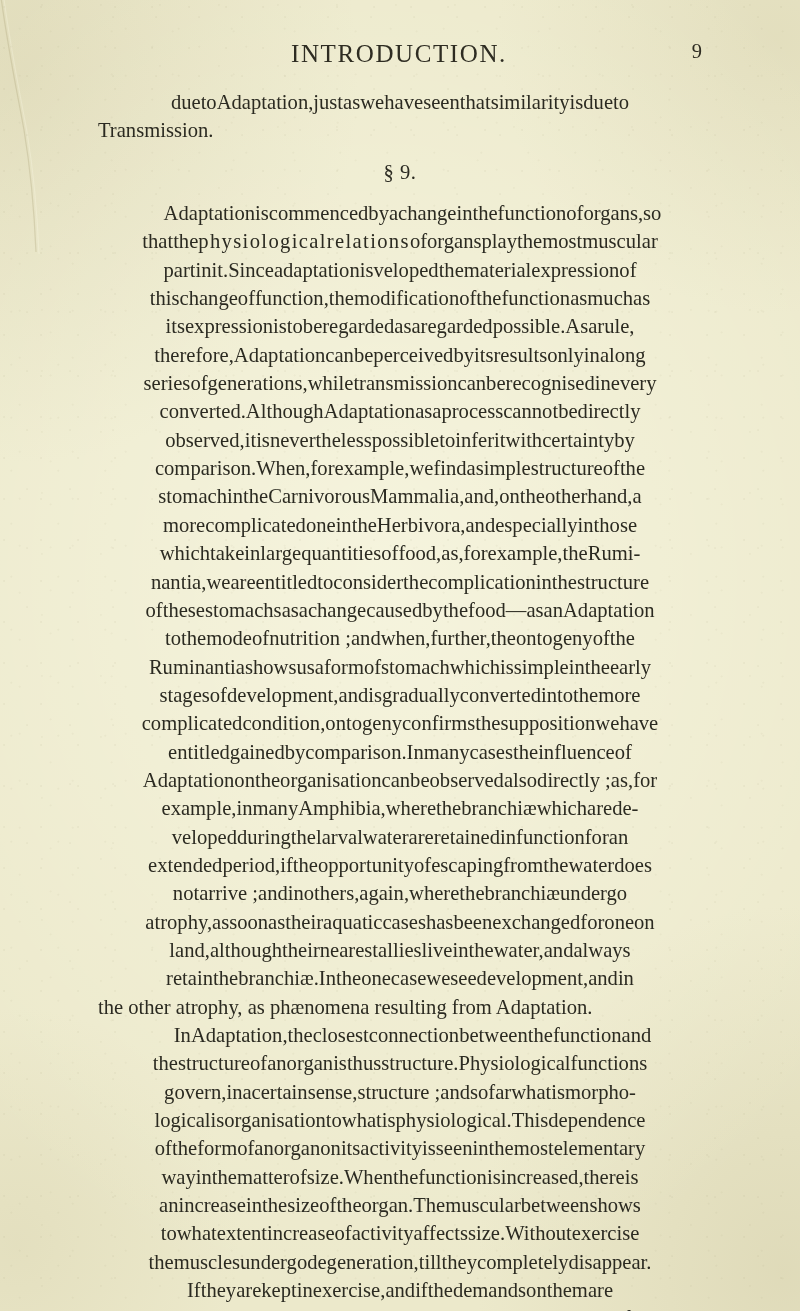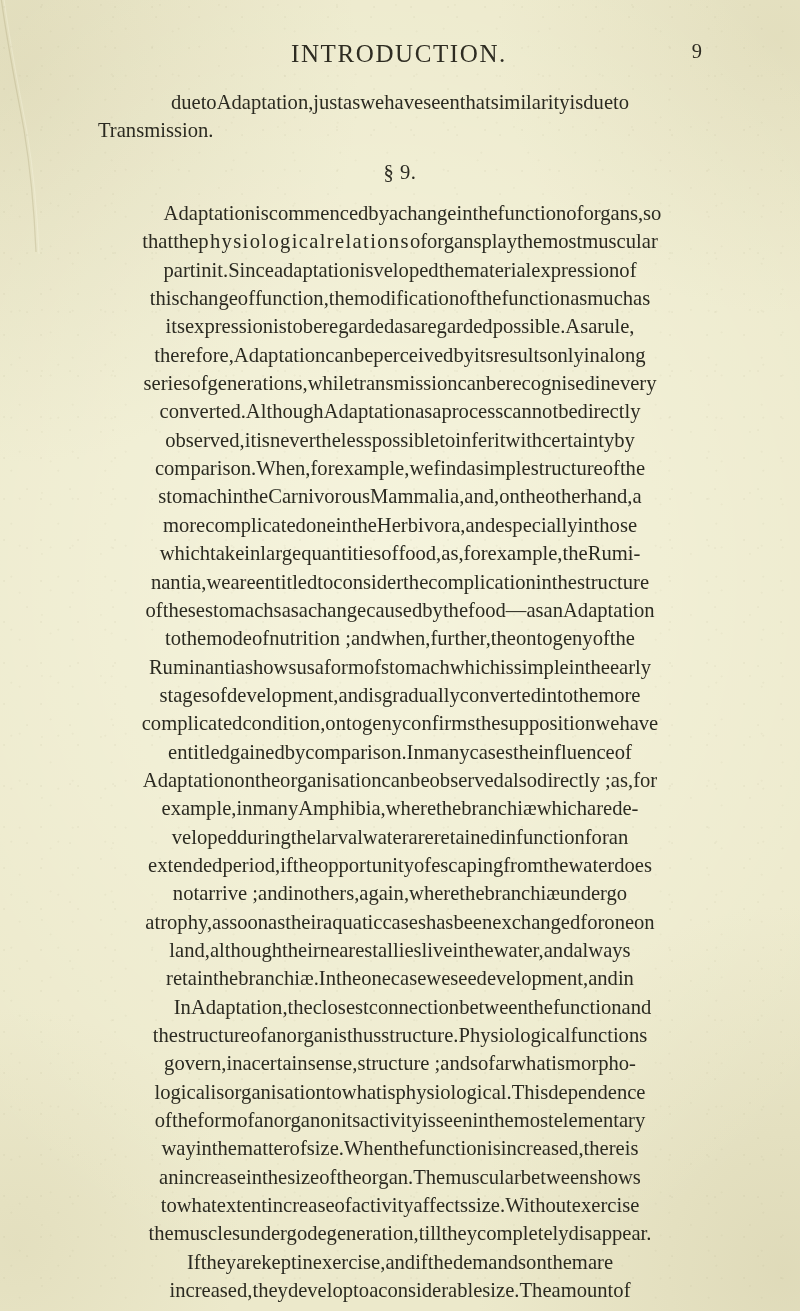--- a/index.html
+++ b/index.html
@@ -523,20 +523,21 @@
           <span class="w">In</span>
           <span class="w">the</span>
           <span class="w">one</span>
           <span class="w">case</span>
           <span class="w">we</span>
           <span class="w">see</span>
           <span class="w">development,</span>
           <span class="w">and</span>
           <span class="w">in</span>
         </div>
+        <div class="line flush">the other atrophy, as phænomena resulting from Adaptation.</div>
       </div>
       <div>
         <div class="line just indent">
           <span class="w">In</span>
           <span class="w">Adaptation,</span>
           <span class="w">the</span>
           <span class="w">closest</span>
           <span class="w">connection</span>
           <span class="w">between</span>
           <span class="w">the</span>

